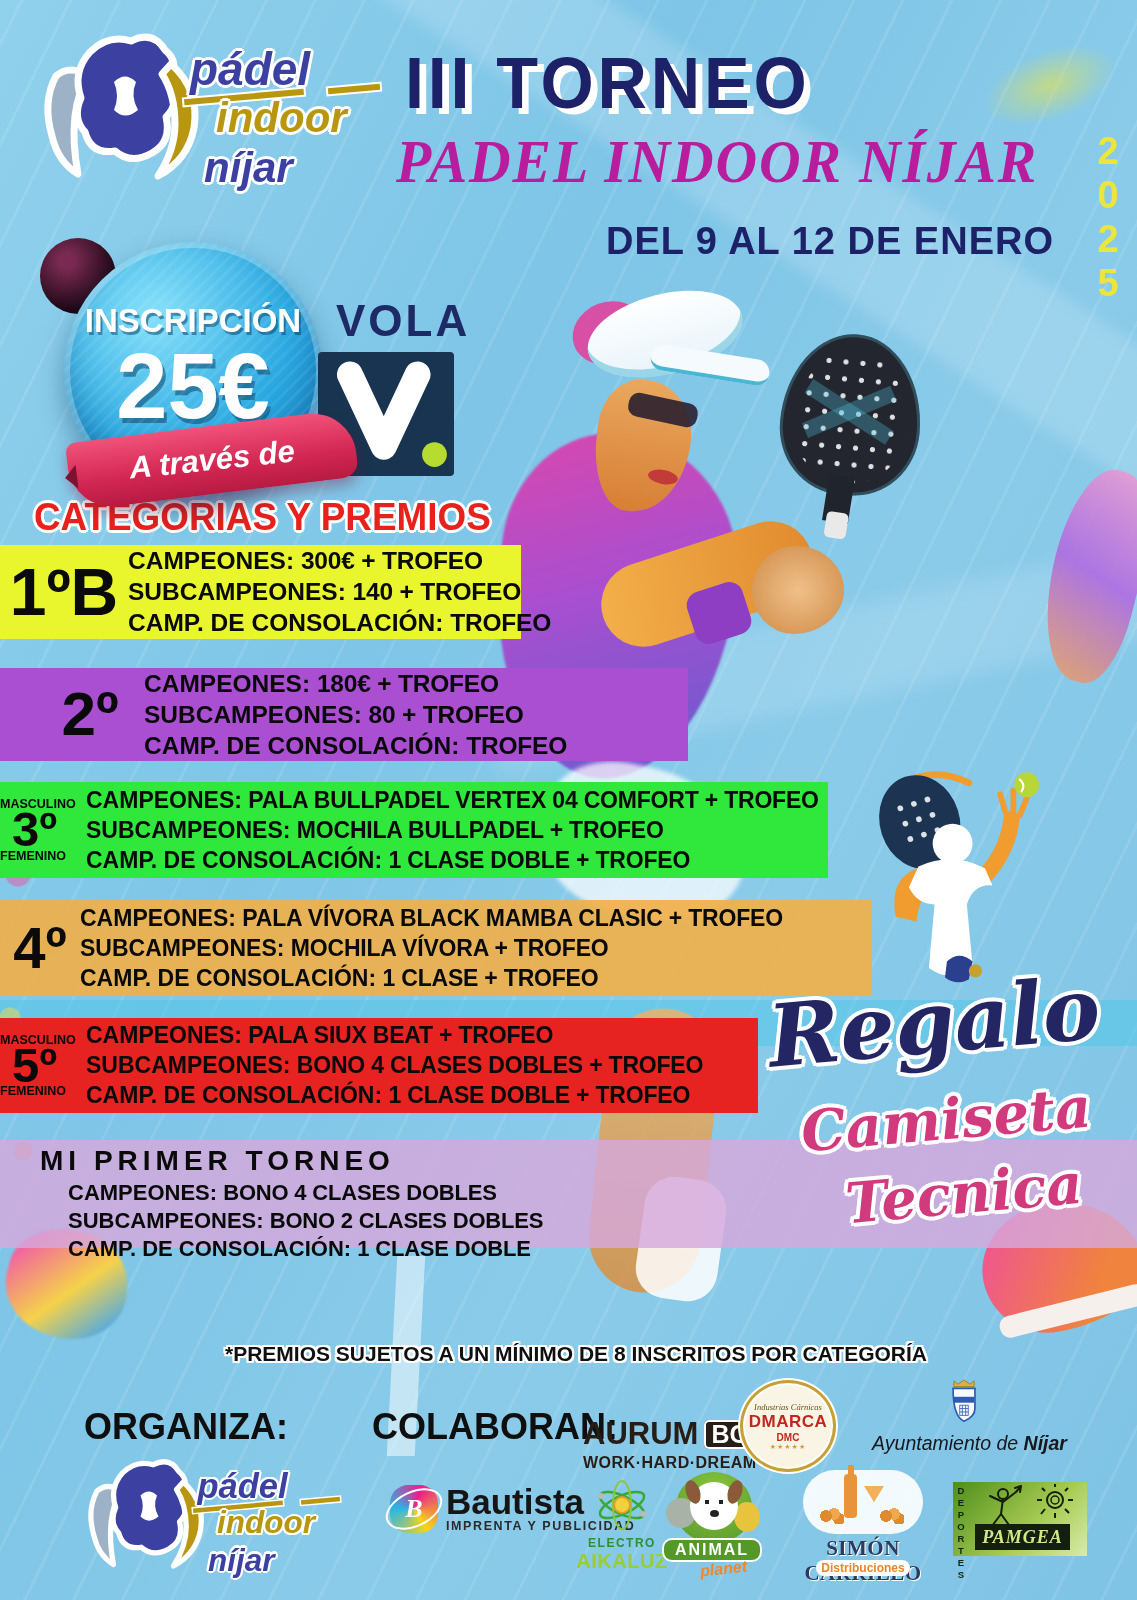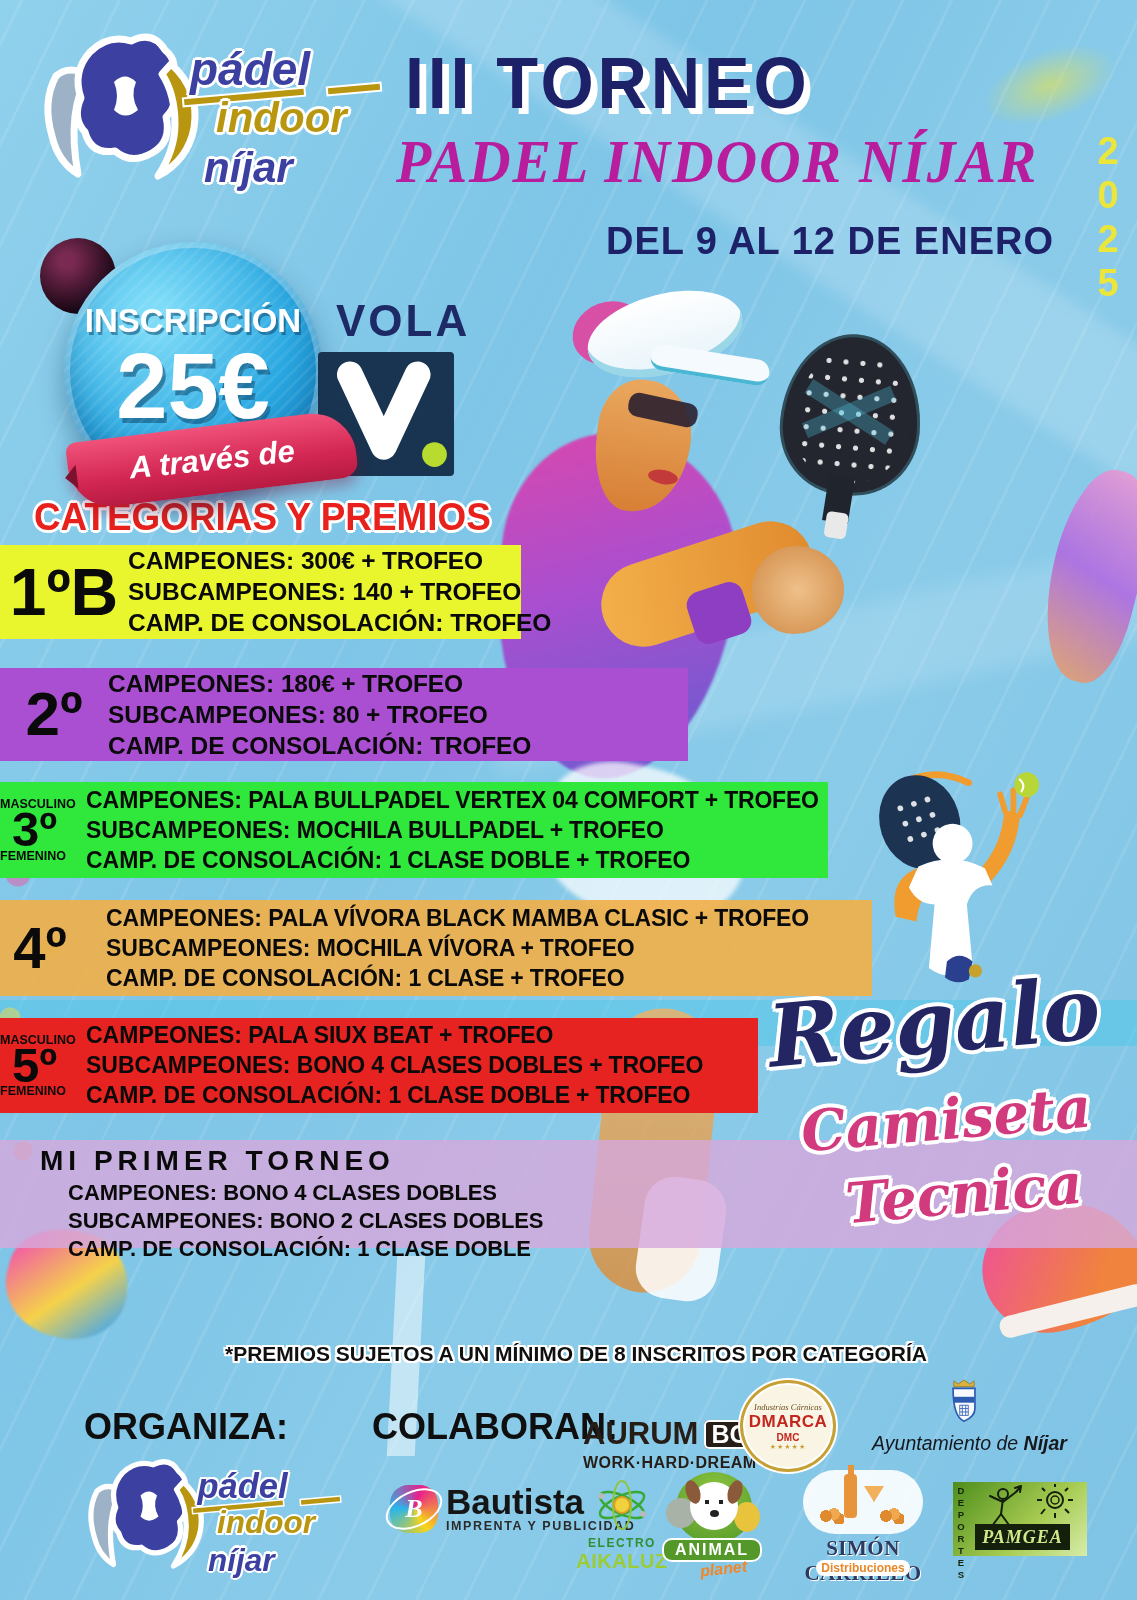--- a/index.html
+++ b/index.html
@@ -251,21 +251,21 @@
 
   <section class="band b1" style="background: rgb(233, 246, 46);">
     <div class="cat-num">1ºB</div>
     <div class="rows">
       <div class="row"><span class="lbl">CAMPEONES:</span> <span class="val">300€ + TROFEO</span></div>
       <div class="row"><span class="lbl">SUBCAMPEONES:</span> <span class="val">140 + TROFEO</span></div>
       <div class="row"><span class="lbl">CAMP. DE CONSOLACIÓN:</span> <span class="val">TROFEO</span></div>
     </div>
   </section>
 
-  <section class="band b2" style="background: rgb(170, 79, 210);">
+  <section class="band b2" style="background: rgb(170, 79, 210); padding-left: 36px;">
     <div class="cat-num">2º</div>
     <div class="rows">
       <div class="row"><span class="lbl">CAMPEONES:</span> <span class="val">180€ + TROFEO</span></div>
       <div class="row"><span class="lbl">SUBCAMPEONES:</span> <span class="val">80 + TROFEO</span></div>
       <div class="row"><span class="lbl">CAMP. DE CONSOLACIÓN:</span> <span class="val">TROFEO</span></div>
     </div>
   </section>
 
   <section class="band b3" style="background: rgb(47, 232, 59);">
     <div class="gcol">
@@ -273,21 +273,21 @@
       <span class="cat-num">3º</span>
       <span class="gender">FEMENINO</span>
     </div>
     <div class="rows">
       <div class="row"><span class="lbl">CAMPEONES:</span> <span class="val">PALA BULLPADEL VERTEX 04 COMFORT + TROFEO</span></div>
       <div class="row"><span class="lbl">SUBCAMPEONES:</span> <span class="val">MOCHILA BULLPADEL + TROFEO</span></div>
       <div class="row"><span class="lbl">CAMP. DE CONSOLACIÓN:</span> <span class="val">1 CLASE DOBLE + TROFEO</span></div>
     </div>
   </section>
 
-  <section class="band b4" style="background: rgba(240, 176, 74, 0.92); gap: 26px;">
+  <section class="band b4" style="background: rgba(240, 176, 74, 0.92);">
     <div class="cat-num">4º</div>
     <div class="rows">
       <div class="row"><span class="lbl">CAMPEONES:</span> <span class="val">PALA VÍVORA BLACK MAMBA CLASIC + TROFEO</span></div>
       <div class="row"><span class="lbl">SUBCAMPEONES:</span> <span class="val">MOCHILA VÍVORA + TROFEO</span></div>
       <div class="row"><span class="lbl">CAMP. DE CONSOLACIÓN:</span> <span class="val">1 CLASE + TROFEO</span></div>
     </div>
   </section>
 
   <section class="band b5" style="background: rgb(230, 35, 32);">
     <div class="gcol">

